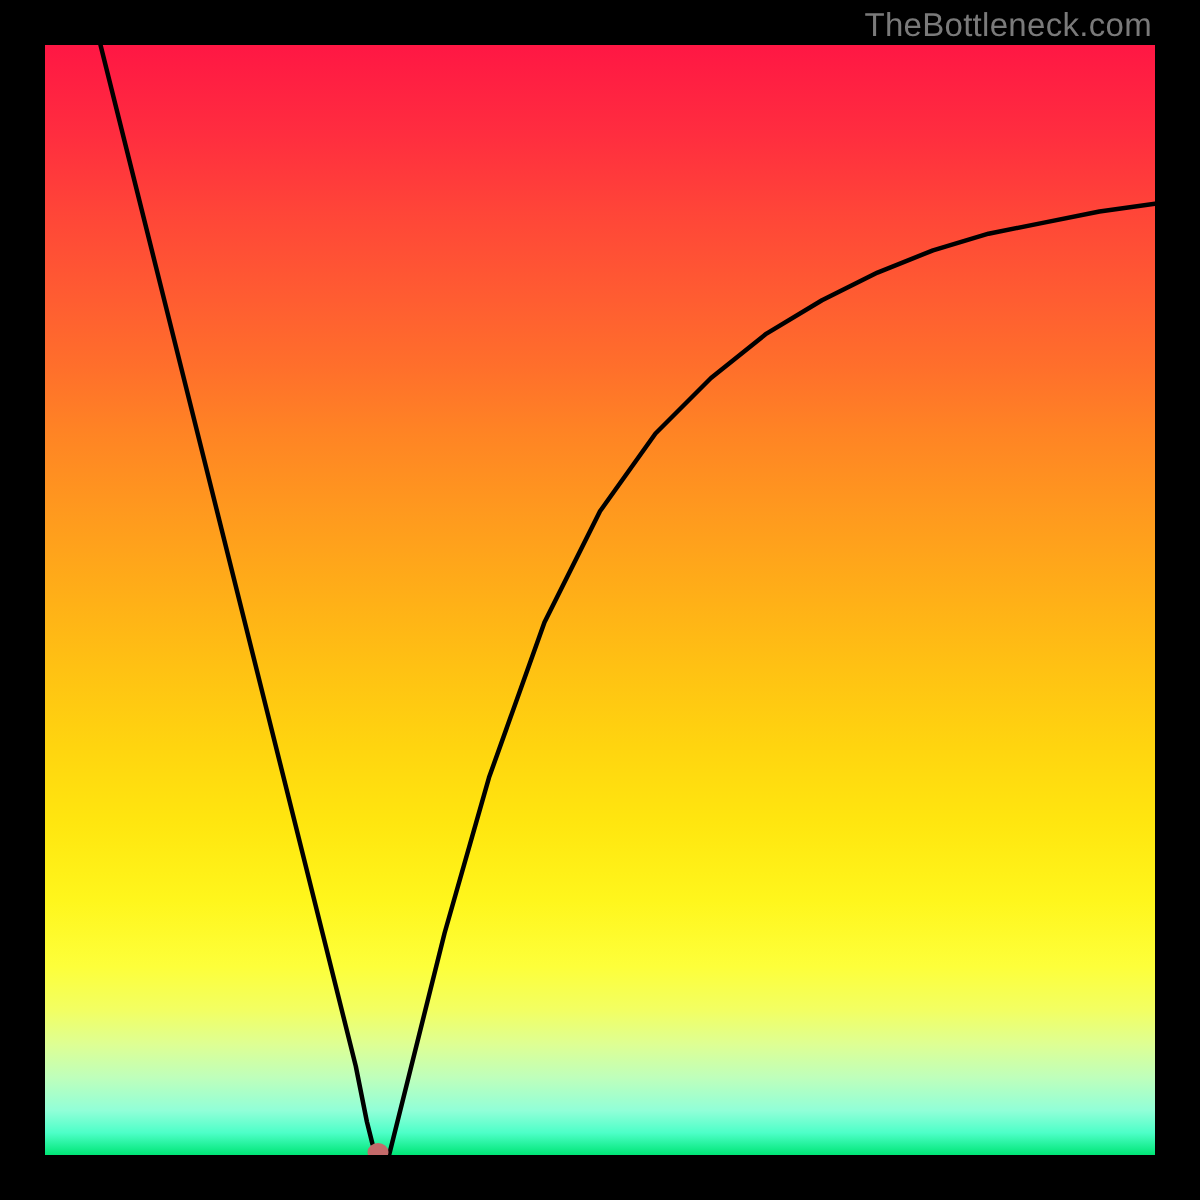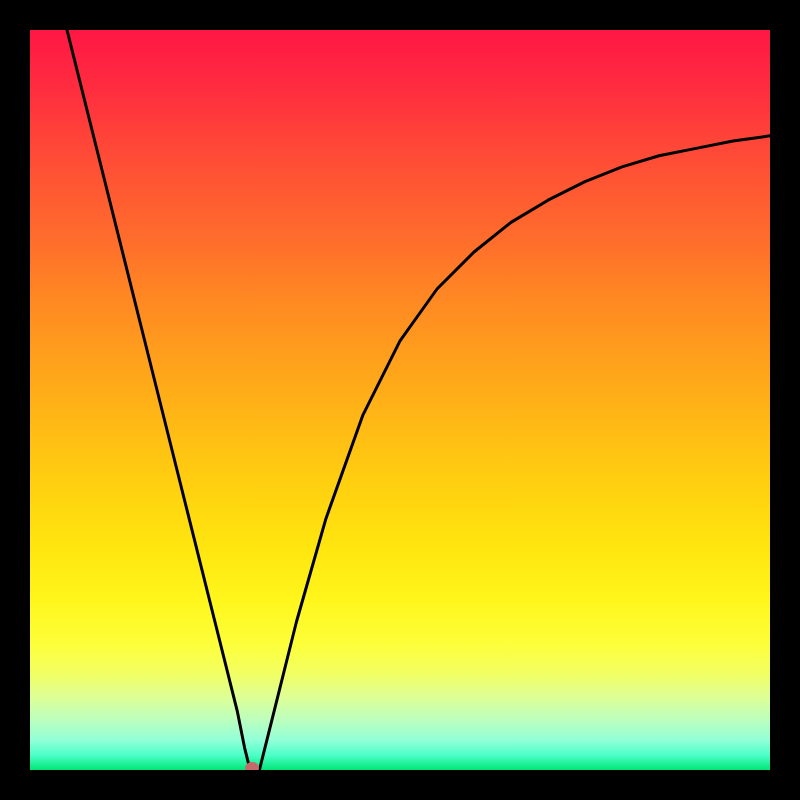--- a/index.html
+++ b/index.html
@@ -70,19 +70,20 @@
     height: 12px;
     background: #c46a6a;
     border-radius: 50% / 50%;
     transform: translate(-50%, -50%);
   }
 </style>
 </head>
 <body>
 
 <div class="frame">
+  <div class="watermark">TheBottleneck.com</div>
   <div class="plot-area">
     <svg class="curve" viewBox="0 0 740 740" preserveAspectRatio="none">
       <path id="curve-path" d="M 37.00 0.00 L 74.00 148.00 L 111.00 296.00 L 148.00 444.00 L 185.00 592.00 L 207.20 680.80 L 214.60 717.80 L 218.30 732.60 L 222.00 740.00 L 222.00 740.00 L 229.40 740.00 L 229.40 740.00 L 244.20 680.80 L 266.40 592.00 L 296.00 488.40 L 333.00 384.80 L 370.00 310.80 L 407.00 259.00 L 444.00 222.00 L 481.00 192.40 L 518.00 170.20 L 555.00 151.70 L 592.00 136.90 L 629.00 125.80 L 666.00 118.40 L 703.00 111.00 L 740.00 105.82 " fill="none" stroke="#000000" stroke-width="3" stroke-linejoin="round" stroke-linecap="round"></path>
     </svg>
     <div class="marker" id="min-marker" style="left: 222px; top: 738px; background: rgb(196, 106, 106);"></div>
   </div>
 </div>
 
 </body></html>

